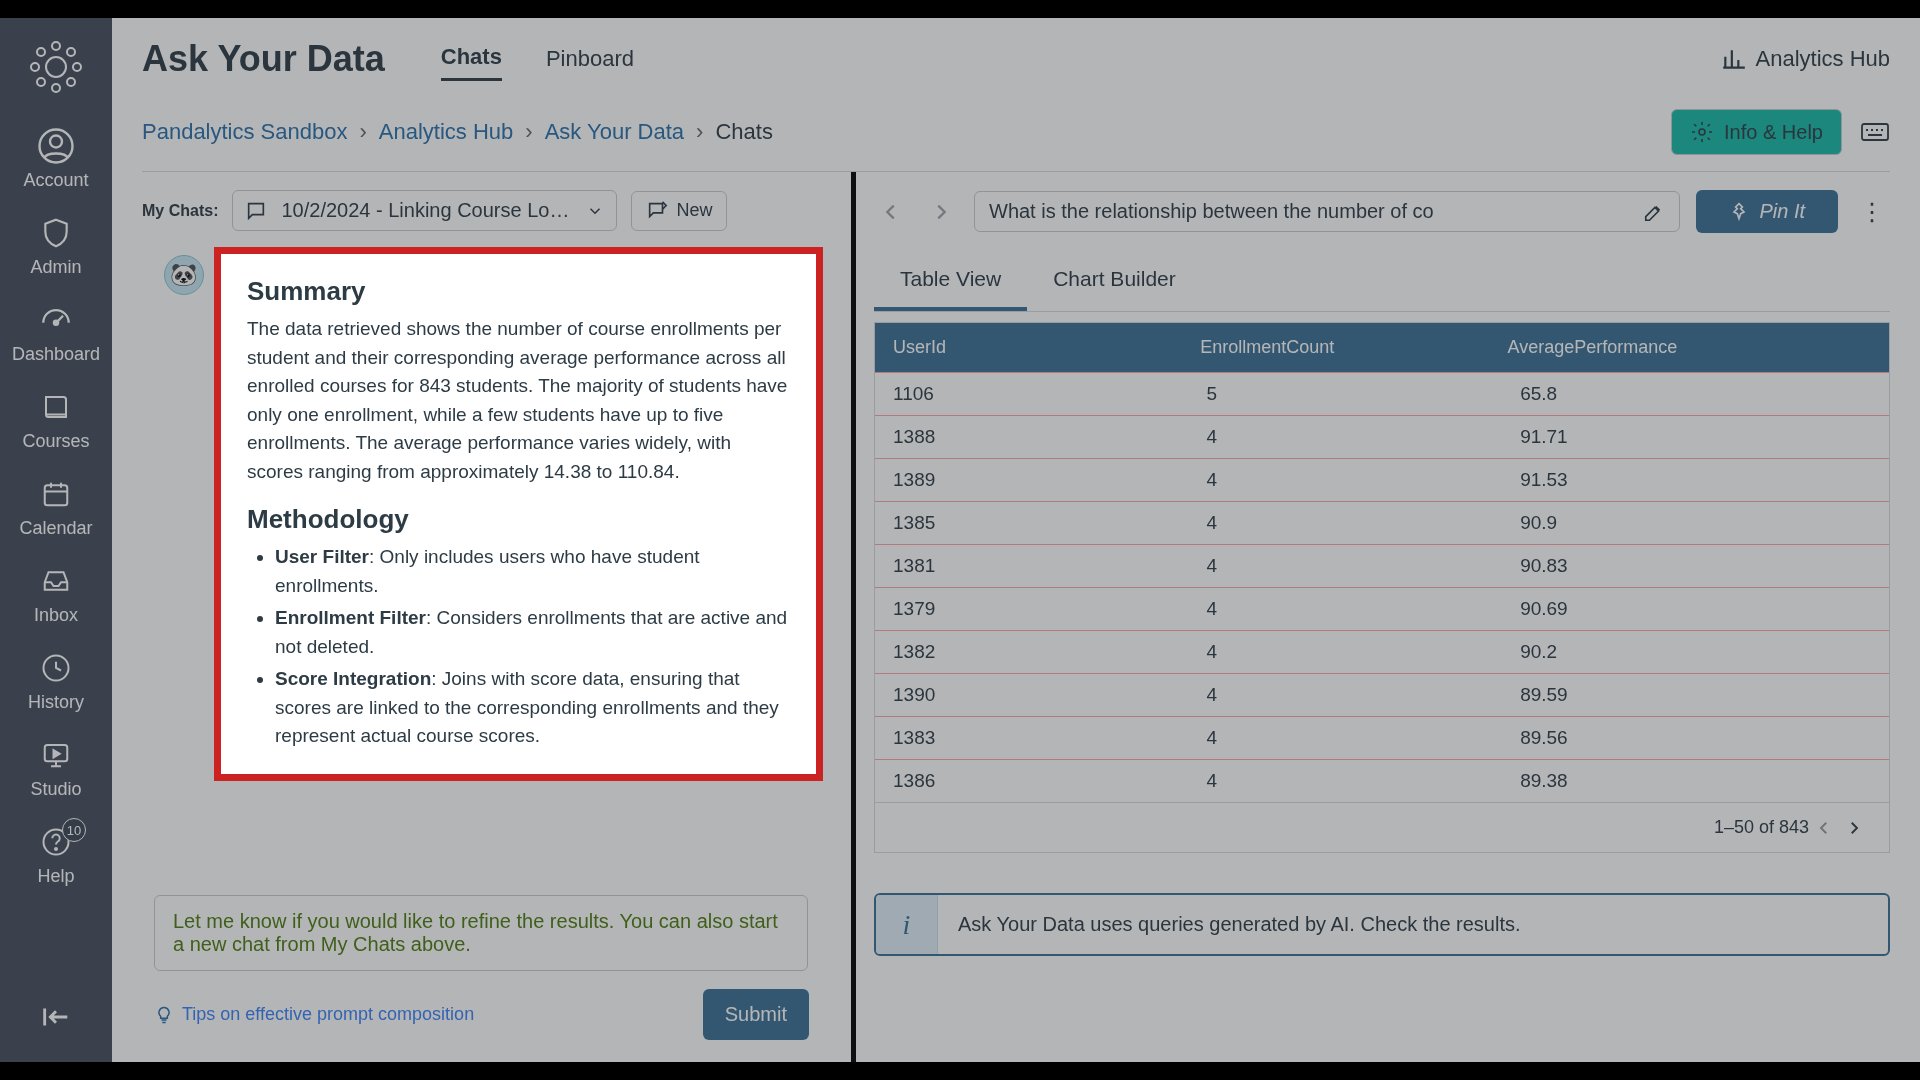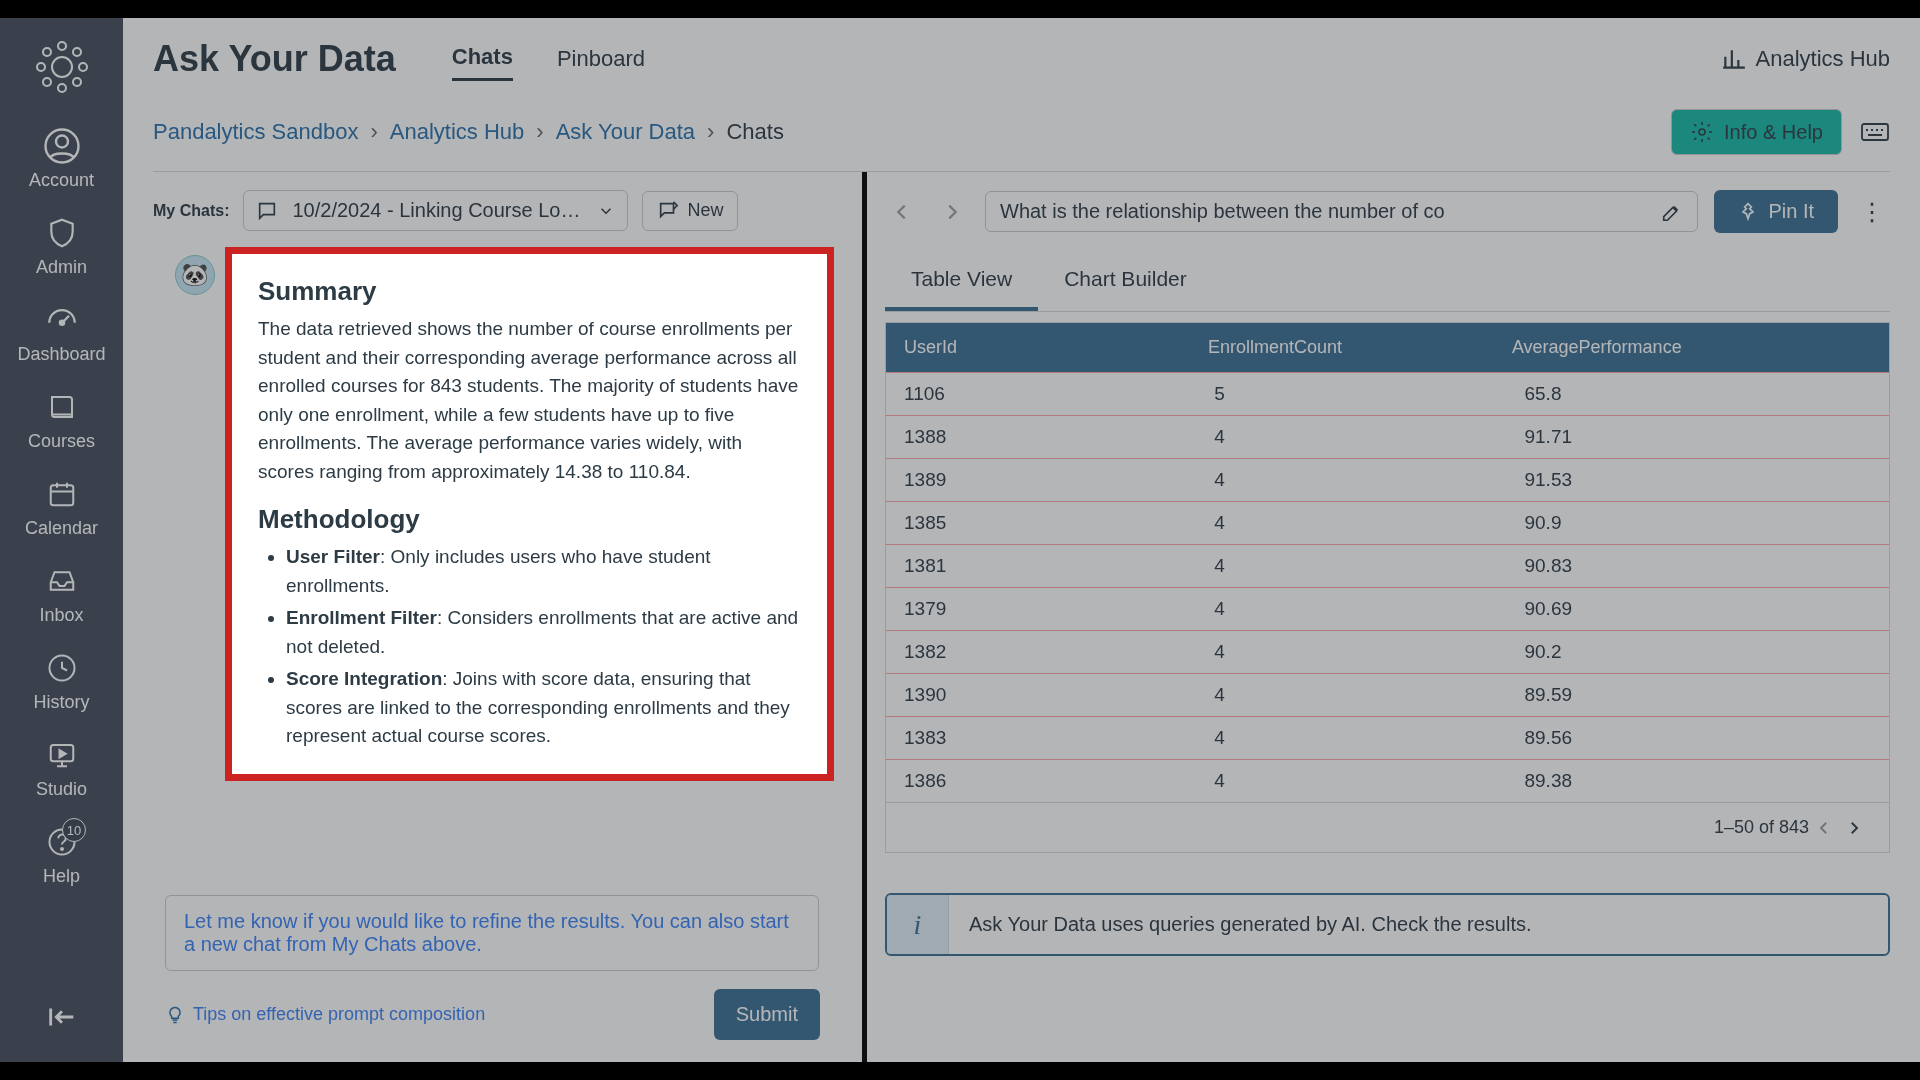--- a/index.html
+++ b/index.html
@@ -1,21 +1,21 @@
 <!DOCTYPE html>
 <html><head>
 <meta charset="utf-8">
 <style>
 * { box-sizing: border-box; margin: 0; padding: 0; font-family: -apple-system, BlinkMacSystemFont, "Segoe UI", Helvetica, Arial, sans-serif; }
 body { background: #000; width: 1920px; height: 1080px; overflow: hidden; position: relative; }
 .letterbox-top, .letterbox-bottom { position: absolute; left: 0; right: 0; height: 18px; background: #000; z-index: 100; }
 .letterbox-top { top: 0; }
 .letterbox-bottom { bottom: 0; }
 .app-wrapper { position: absolute; top: 18px; bottom: 18px; left: 0; right: 0; display: flex; }
-.left-rail { width: 123px; background: #444e5c; display: flex; flex-direction: column; align-items: center; padding-top: 18px; flex-shrink: 0; }
+.left-rail { width: 112px; background: #444e5c; display: flex; flex-direction: column; align-items: center; padding-top: 18px; flex-shrink: 0; }
 .left-rail .logo-holder { width: 62px; height: 62px; margin-bottom: 18px; display:flex; align-items:center; justify-content:center; }
 .left-rail .nav-item { display: flex; flex-direction: column; align-items: center; color: #fff; padding: 12px 0; width: 100%; cursor: pointer; position: relative; }
 .left-rail .nav-item .label { font-size: 18px; margin-top: 6px; }
 .left-rail .nav-item .icon-wrap { height: 36px; display:flex; align-items:center; justify-content:center; }
 .badge { position: absolute; top: 6px; left: 62px; background: #3a4654; border:1px solid #fff; color:#fff; border-radius: 50%; width:24px; height:24px; font-size:13px; display:flex; align-items:center; justify-content:center; }
 .left-rail .collapse-btn { margin-top: auto; margin-bottom: 28px; color:#fff; cursor:pointer; }
 .main { flex: 1; background: #fff; display: flex; flex-direction: column; position: relative; }
 .topbar { display: flex; align-items: center; padding: 18px 30px 0 30px; }
 .app-title { font-size: 36px; font-weight: 700; color: #2d3b45; margin-right: 56px; }
 .top-tab { font-size: 22px; color: #2d3b45; margin-right: 44px; padding: 8px 0; cursor:pointer; }
@@ -41,30 +41,30 @@
 .chat-selector .sel-text { flex:1; font-size:20px; color:#2d3b45; white-space:nowrap; overflow:hidden; text-overflow:ellipsis; }
 .new-chat-btn { border:1px solid #c7cdd1; border-radius:6px; background:#fff; padding:8px 14px; display:flex; align-items:center; gap:8px; font-size:18px; color:#2d3b45; cursor:pointer; }
 .chat-body { flex:1; display:flex; align-items:flex-start; gap:12px; padding-left:22px; min-height:0; }
 .bot-avatar { width:40px; height:40px; border-radius:50%; background:#c7e6f5; border:1px solid #8cc; display:flex; align-items:center; justify-content:center; font-size:22px; flex-shrink:0; margin-top:6px; }
 .summary-card { flex:1; border:5px solid #cc2222; background:#fff; box-shadow:0 0 0 2px #cc2222; padding:22px 26px 10px 26px; height: 530px; overflow:hidden; position:relative; }
 .summary-card h3 { font-size:26px; font-weight:700; color:#2d3b45; margin-bottom:8px; }
 .summary-card p { font-size:19px; color:#2d3b45; line-height:1.5; margin-bottom:18px; }
 .summary-card ul { padding-left: 28px; }
 .summary-card li { font-size:19px; color:#2d3b45; line-height:1.5; margin-bottom:4px; }
 .summary-card li .meth-label { font-weight:700; }
-.followup { border:1px solid #c7cdd1; border-radius:6px; margin:18px 13px 8px 12px; padding:14px 18px; font-size:20px; color:#3b82f6; }
+.followup { border:1px solid #c7cdd1; border-radius:6px; margin:18px 13px 8px 12px; padding:14px 18px; font-size:20px; color:#4d7c0f; }
 .bottom-row { display:flex; align-items:center; justify-content:space-between; padding:10px 12px 22px 12px; }
 .tips-link { display:flex; align-items:center; gap:8px; color:#3b82f6; font-size:18px; cursor:pointer; }
 .submit-btn { background:#3a6f94; color:#fff; border:none; border-radius:6px; padding:14px 22px; font-size:20px; cursor:pointer; }
 .right-controls { display:flex; align-items:center; gap:16px; padding:18px 0; }
 .nav-arrow { width:34px; height:34px; display:flex; align-items:center; justify-content:center; color:#9aa2a8; cursor:pointer; }
 .question-box { flex:1; border:1px solid #c7cdd1; border-radius:6px; display:flex; align-items:center; padding:8px 14px; gap:10px; }
 .question-box input { border:none; outline:none; flex:1; font-size:20px; color:#2d3b45; background:transparent; }
 .query-edit-icon { color:#2d3b45; cursor:pointer; }
-.pin-it-btn { background:#3a6f94; color:#fff; border:none; border-radius:6px; padding:10px 24px; font-size:20px; display:flex; align-items:center; gap:10px; cursor:pointer; }
+.pin-it-btn { background:#3a6f94; color:#fff; border:none; border-radius:6px; padding:10px 33px; font-size:20px; display:flex; align-items:center; gap:10px; cursor:pointer;font-style:italic; }
 .kebab { color:#2d3b45; font-size:24px; cursor:pointer; padding:0 6px; }
 .data-tabs { display:flex; border-bottom:1px solid #d6d9dc; }
 .dtab { padding:16px 26px; font-size:21px; color:#2d3b45; cursor:pointer; }
 .dtab.active { font-weight:400; border-bottom:4px solid #3a6f94; }
 .data-table { border:1px solid #d6d9dc; margin-top: 10px; }
 .data-table .thead { background:#3a6f94; color:#fff; display:grid; grid-template-columns: 1fr 1fr 1.3fr; }
 .data-table .thead .th { padding:14px 18px; font-size:18px; }
 .data-table .trow { display:grid; grid-template-columns: 1fr 1fr 1.3fr; border-top:1px solid #fca5a5;gap:16px; }
 .data-table .trow .td { padding:10px 18px; font-size:19px; color:#2d3b45; }
 .pager { display:flex; align-items:center; justify-content:flex-end; padding:14px 20px; border:1px solid #d6d9dc; border-top:none; font-size:18px; color:#2d3b45; }

